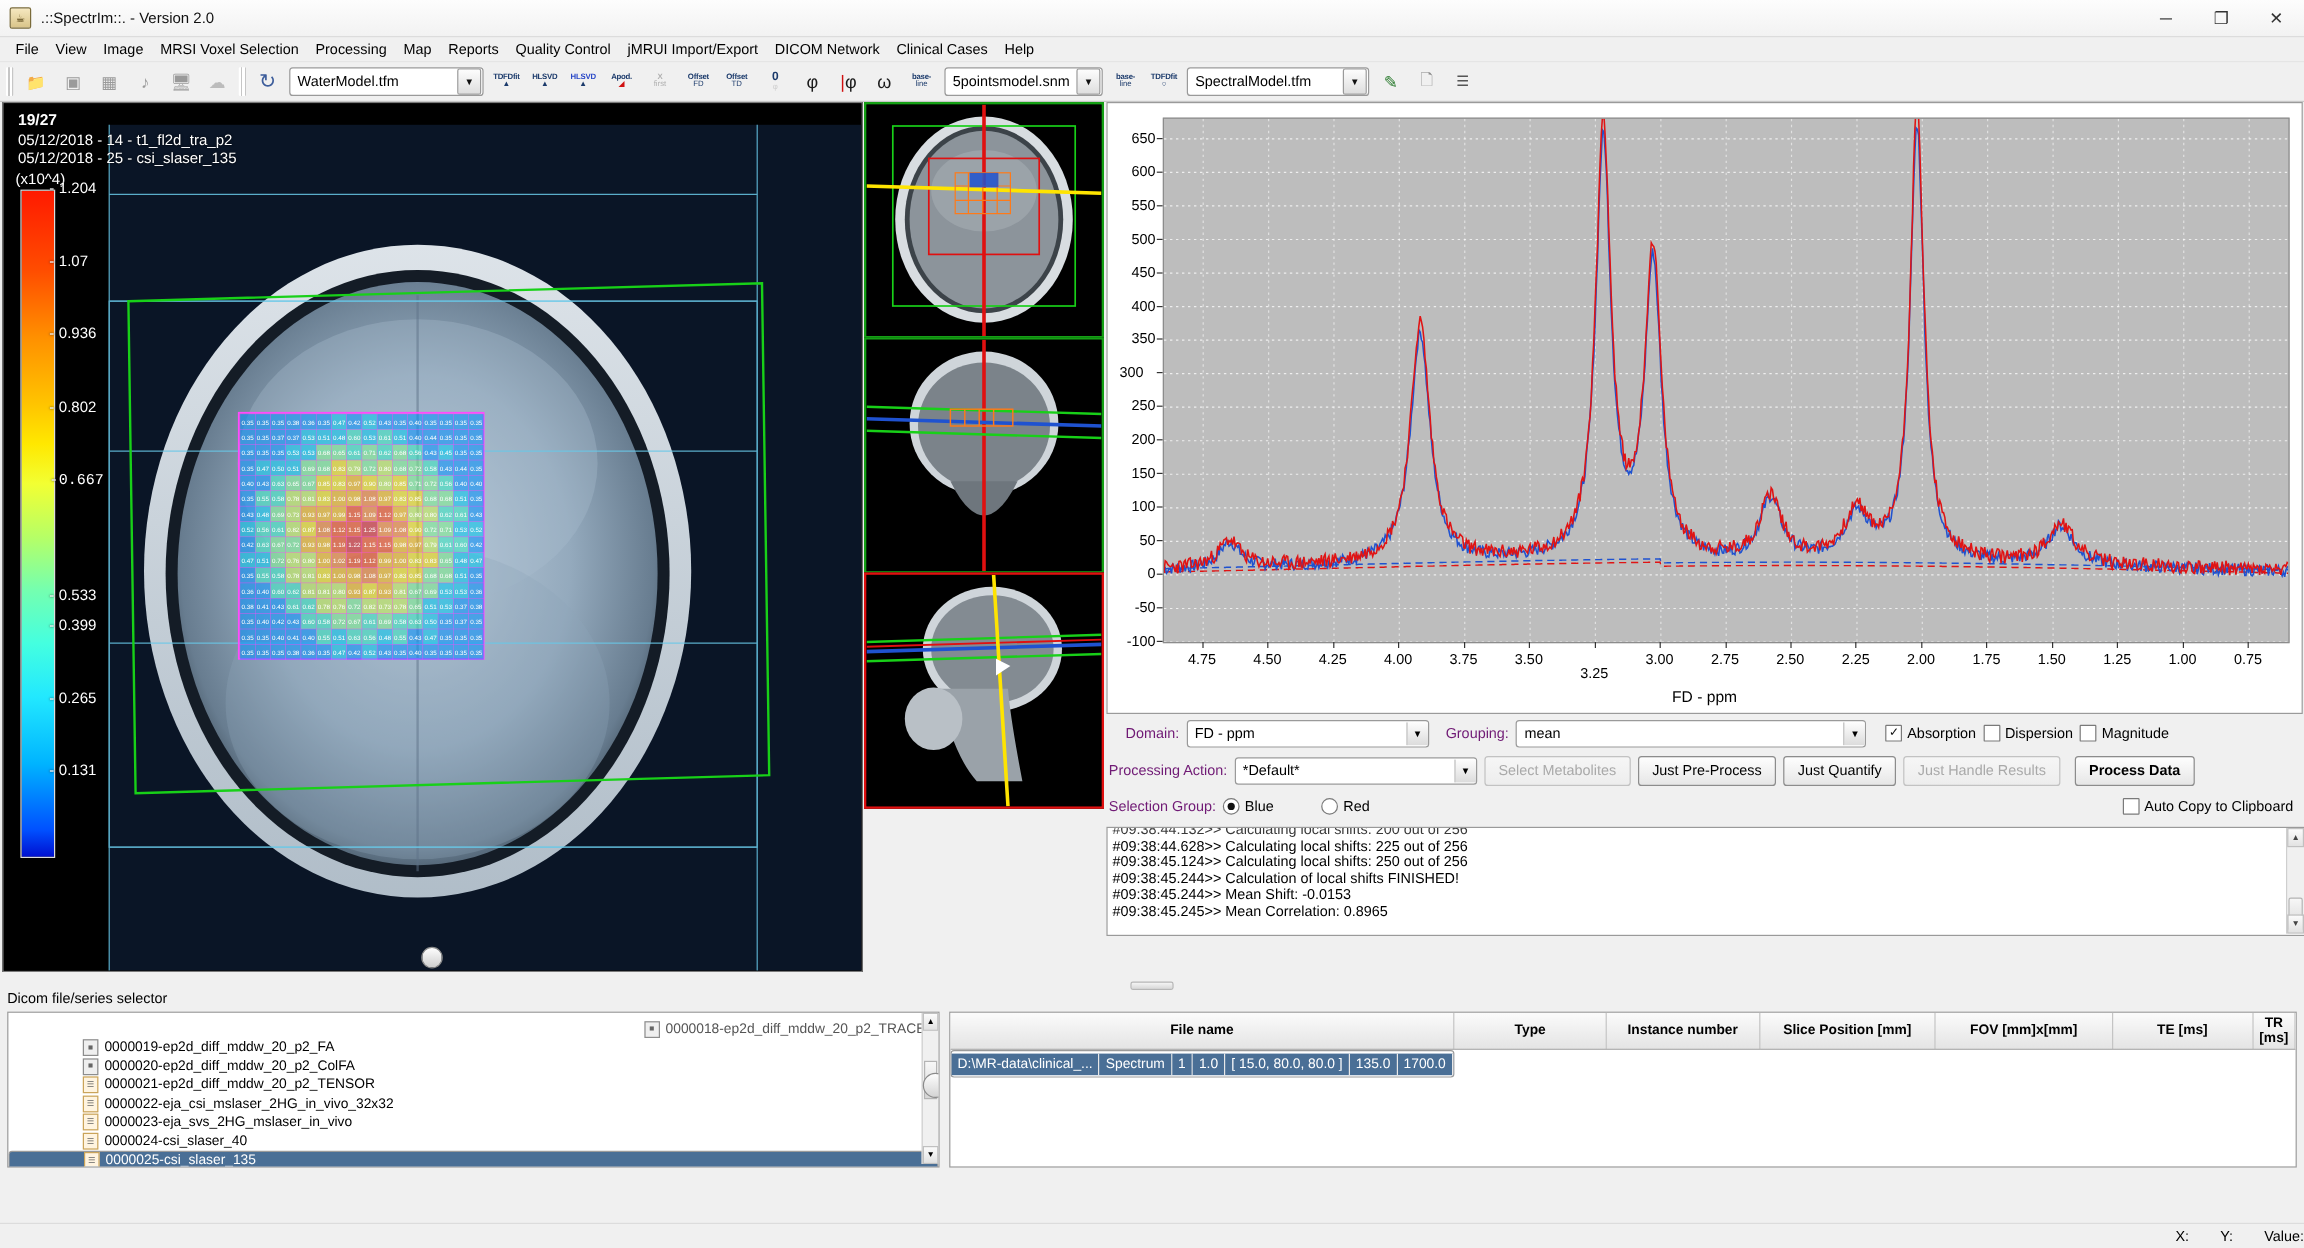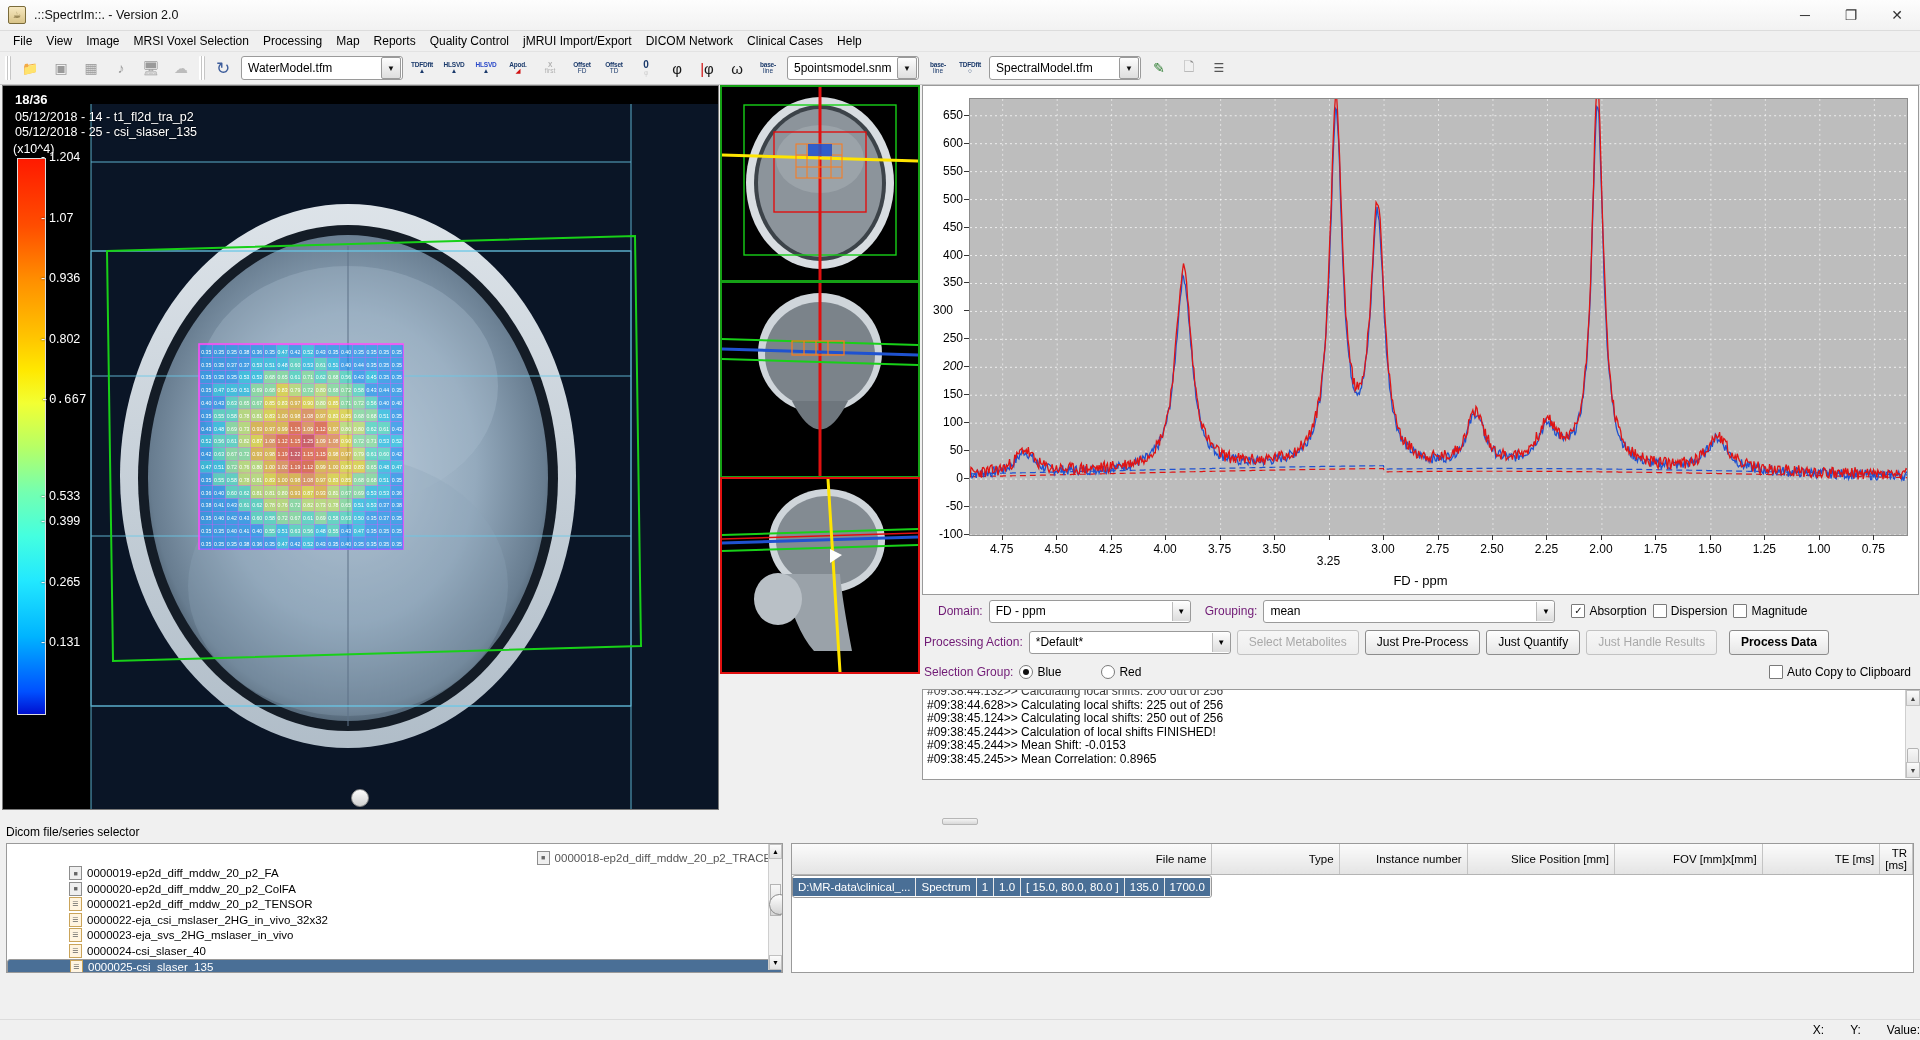--- a/index.html
+++ b/index.html
@@ -138,21 +138,21 @@
   .flscroll{position:absolute;right:0;top:0;width:13px;height:126px;background:#f0f0f0;border-left:1px solid #cfcfcf;}
   .flscroll .ar{height:13px;display:flex;align-items:center;justify-content:center;font-size:7px;
      background:linear-gradient(#fbfbfb,#e2e2e2);border:1px solid #c0c0c0;}
   .flscroll .th{position:absolute;left:1px;right:1px;top:40px;height:30px;
      background:linear-gradient(#f7f7f7,#d6d6d6);border:1px solid #b4b4b4;}
   .roundbtn{position:absolute;right:-8px;top:50px;width:19px;height:19px;border-radius:50%;
      background:linear-gradient(#fdfdfd,#d4d4d4);border:1px solid #8a8a8a;}
   .tablebox{flex:1;height:128px;background:#fff;border:1px solid #9a9a9a;overflow:hidden;}
   table{border-collapse:collapse;width:100%;font-size:11.5px;}
   th{background:linear-gradient(#fbfbfb,#e4e4e4);border-right:1px solid #c4c4c4;
-     border-bottom:1px solid #b4b4b4;font-weight:normal;text-align:right;padding:3px 5px;height:14px;}
+     border-bottom:1px solid #b4b4b4;font-weight:bold;text-align:center;padding:3px 5px;height:14px;}
   td{padding:3px 5px;border-right:1px solid #e8e8e8;white-space:nowrap;overflow:hidden;}
   tr.sel td{background:#4a6f96;color:#fff;}
   .statusbar{position:absolute;bottom:0;left:0;width:1920px;height:20px;
      display:flex;align-items:center;justify-content:flex-end;gap:26px;padding-right:18px;
      font-size:12px;color:#000;border-top:1px solid #dcdcdc;}
   .sgrip{position:absolute;left:50%;transform:translateX(-50%);width:34px;height:5px;
      background:linear-gradient(#f4f4f4,#d8d8d8);border:1px solid #b6b6b6;border-radius:2px;}
 </style>
 </head>
 <body>
@@ -840,21 +840,21 @@
             <text x="355.8" y="459.8" font-size="5.2" text-anchor="middle" fill="#ffffff" font-family="Liberation Sans,sans-serif">0.35</text>
             <rect x="362.1" y="451.0" width="12.7" height="12.8" fill="#0090ff" fill-opacity="0.55" stroke="#ff49ff" stroke-width="0.4" stroke-opacity="0.5"></rect>
             <text x="368.5" y="459.8" font-size="5.2" text-anchor="middle" fill="#ffffff" font-family="Liberation Sans,sans-serif">0.35</text>
             <rect x="374.8" y="451.0" width="12.7" height="12.8" fill="#0090ff" fill-opacity="0.55" stroke="#ff49ff" stroke-width="0.4" stroke-opacity="0.5"></rect>
             <text x="381.1" y="459.8" font-size="5.2" text-anchor="middle" fill="#ffffff" font-family="Liberation Sans,sans-serif">0.35</text>
             <rect x="387.5" y="451.0" width="12.7" height="12.8" fill="#0090ff" fill-opacity="0.55" stroke="#ff49ff" stroke-width="0.4" stroke-opacity="0.5"></rect>
             <text x="393.9" y="459.8" font-size="5.2" text-anchor="middle" fill="#ffffff" font-family="Liberation Sans,sans-serif">0.35</text>
           </g>
       </svg>
 
-      <div class="ovl b" style="left:12px;top:6px;">18/36</div>
+      <div class="ovl b" style="left:12px;top:6px;">19/27</div>
       <div class="ovl" style="left:12px;top:24px;">05/12/2018 - 14 - t1_fl2d_tra_p2</div>
       <div class="ovl" style="left:12px;top:39px;">05/12/2018 - 25 - csi_slaser_135</div>
       <div class="ovl" style="left:10px;top:56px;">(x10^4)</div>
 
       <div class="cbar"></div>
       <div class="ctick" style="top:64px;">1.204</div>
       <div class="ctick" style="top:125px;">1.07</div>
       <div class="ctick" style="top:185px;">0.936</div>
       <div class="ctick" style="top:246px;">0.802</div>
       <div class="ctick" style="top:307px;font-family:Liberation Mono, monospace;">0.667</div>
@@ -943,21 +943,21 @@
             <div class="ylab" style="top:140.56410256410254px;">450</div>
             <div class="ytk" style="top:140.56410256410254px;"></div>
             <div class="ylab" style="top:168.5128205128205px;">400</div>
             <div class="ytk" style="top:168.5128205128205px;"></div>
             <div class="ylab" style="top:196.46153846153848px;">350</div>
             <div class="ytk" style="top:196.46153846153848px;"></div>
             <div class="ylab" style="top:224.41025641025644px;text-align:center;">300</div>
             <div class="ytk" style="top:224.41025641025644px;"></div>
             <div class="ylab" style="top:252.35897435897436px;">250</div>
             <div class="ytk" style="top:252.35897435897436px;"></div>
-            <div class="ylab" style="top:280.3076923076923px;font-style:italic;">200</div>
+            <div class="ylab" style="top:280.3076923076923px;">200</div>
             <div class="ytk" style="top:280.3076923076923px;"></div>
             <div class="ylab" style="top:308.2564102564103px;">150</div>
             <div class="ytk" style="top:308.2564102564103px;"></div>
             <div class="ylab" style="top:336.20512820512823px;">100</div>
             <div class="ytk" style="top:336.20512820512823px;"></div>
             <div class="ylab" style="top:364.1538461538462px;">50</div>
             <div class="ytk" style="top:364.1538461538462px;"></div>
             <div class="ylab" style="top:392.1025641025641px;">0</div>
             <div class="ytk" style="top:392.1025641025641px;"></div>
             <div class="ylab" style="top:420.05128205128204px;">-50</div>

